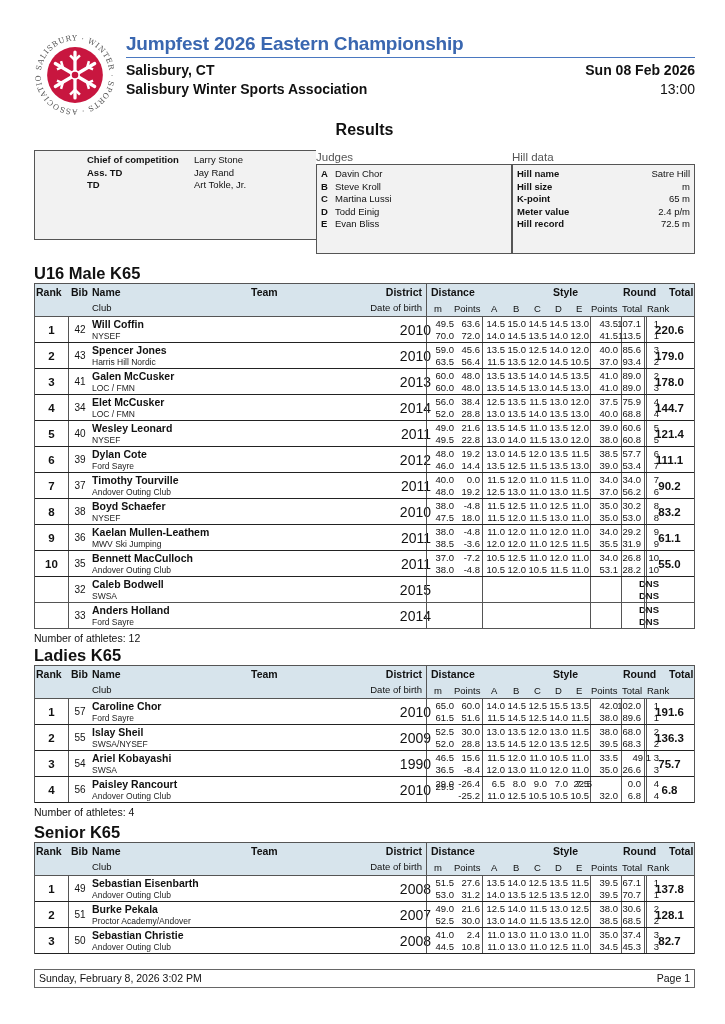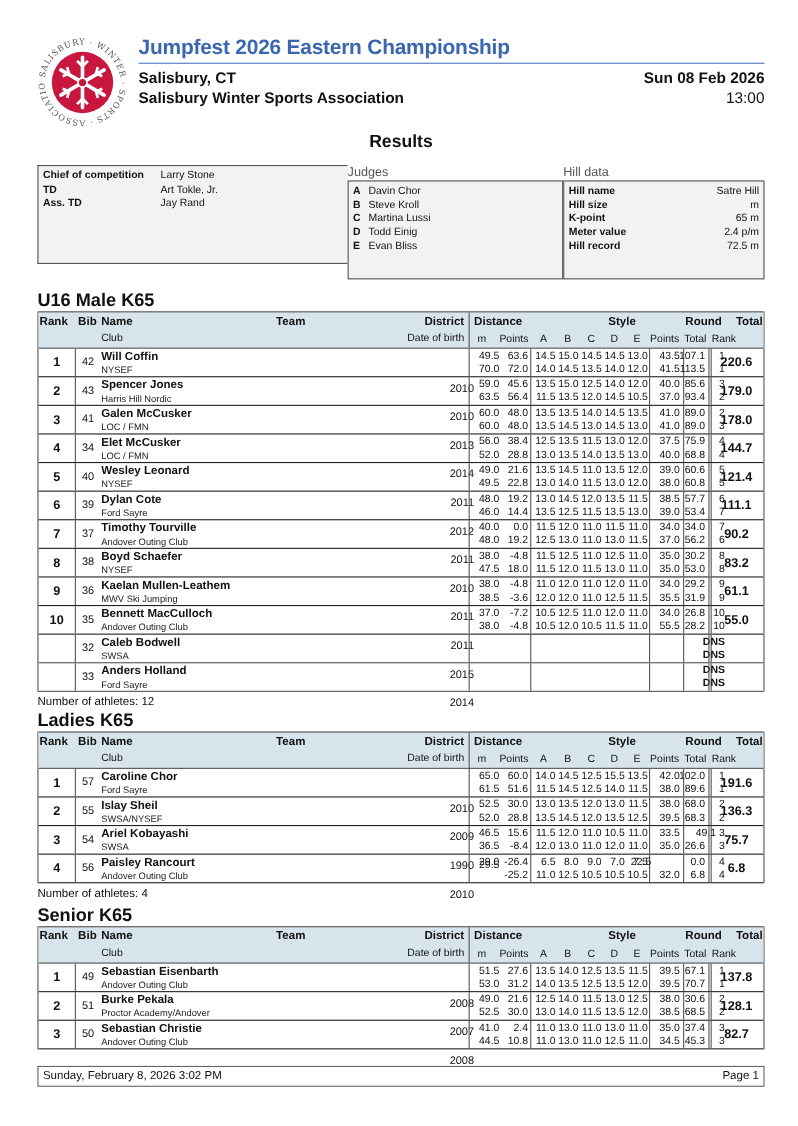--- a/index.html
+++ b/index.html
@@ -20,21 +20,21 @@
   .info { position: absolute; top: 150px; left: 0; width: 661px; height: 105px; display: flex; }
   .info .col { position: relative; }
   .info .cap { font-size: 11.5px; color: #555; height: 14px; line-height: 14px; }
   .info .box { border-top: 1px solid #555; border-bottom: 1px solid #555; background: #f2f2f2; height: 90px; padding: 3px 4px; font-size: 9.5px; line-height: 12.6px; }
   .col-jury { width: 282px; }
   .col-judges { width: 196px; }
   .col-hill { width: 183px; }
   .col-jury .box { border-left: 1px solid #555; }
   .col-judges .box { border-left: 1px solid #555; border-right: 1px solid #555; }
   .col-hill .box { border-left: 1px solid #555; border-right: 1px solid #555; margin-left: 0; }
-  .jrow { display: flex; }
+  .jrow { display: flex; margin-left: 48px; }
   .jrow .k { width: 107px; font-weight: bold; }
   .judge { display: flex; }
   .judge .l { width: 14px; font-weight: bold; }
   .hrow { display: flex; justify-content: space-between; }
   .hrow .k { font-weight: bold; }
 
   
   .section { position: absolute; left: 0; width: 661px; }
   .sec-title { font-size: 16.5px; font-weight: bold; height: 20px; line-height: 20px; }
   .thead { border-top: 1px solid #555; border-bottom: 1px solid #555; background: #d7e4ec; height: 34px; display: flex; position: relative; }
@@ -42,21 +42,21 @@
   .hb { font-weight: bold; }
   .hs { font-size: 9.5px; }
 
   .row { position: relative; height: 26px; border-bottom: 1px solid #555; display: block; }
   .row.thick { border-bottom: 1.5px solid #222; }
   .row > div { position: absolute; }
   .c-rank { left: 0; width: 34px; top: 0; height: 100%; text-align: center; font-weight: bold; font-size: 11.5px; line-height: 26px; border-right: 1px solid #555; }
   .c-bib { left: 36px; width: 18px; top: 0; line-height: 26px; font-size: 10px; text-align: center; }
   .c-name { left: 57px; top: 1px; font-weight: bold; font-size: 10.5px; line-height: 12px; }
   .c-club { left: 57px; top: 14px; font-size: 8.5px; line-height: 11px; color: #222; }
-  .c-dob { right: 263px; top: 0; line-height: 26px; font-size: 10px; text-align: left; margin-top: 24px; }
+  .c-dob { right: 263px; top: 0; line-height: 26px; font-size: 14px; text-align: left; }
   .vsep { top: 0; height: 100%; border-left: 1px solid #555; width: 0; }
   .num { font-size: 9.5px; line-height: 11.5px; text-align: right; }
   .c-total { right: 0; width: 50px; top: 0; height: 100%; text-align: center; line-height: 26px; font-weight: bold; font-size: 11.5px; border-left: 1px solid #555; }
   .dns { font-weight: bold; }
 
   .tbl-wrap { border-left: 1px solid #555; border-right: 1px solid #555; }
   .count { font-size: 10.5px; margin-top: 3px; }
 
   
   .footer { position: absolute; left: 0; top: 969px; width: 661px; height: 19px; border: 1px solid #666; font-size: 10.5px; line-height: 17px; padding: 0 4px; }
@@ -100,26 +100,26 @@
   </div>
 
   <div class="info">
     <div class="col col-jury">
       <div class="box" id="jury-box">
           <div class="jrow">
             <span class="k">Chief of competition</span>
             <span class="v">Larry Stone</span>
           </div>
           <div class="jrow">
+            <span class="k">Ass. TD</span>
+            <span class="v">Jay Rand</span>
+          </div>
+          <div class="jrow">
             <span class="k">TD</span>
             <span class="v">Art Tokle, Jr.</span>
-          </div>
-          <div class="jrow">
-            <span class="k">Ass. TD</span>
-            <span class="v">Jay Rand</span>
           </div>
         </div>
     </div>
     <div class="col col-judges">
       <div class="cap">Judges</div>
       <div class="box" id="judges-box">
           <div class="judge">
             <span class="l">A</span>
             <span class="n">Davin Chor</span>
           </div>
@@ -514,21 +514,21 @@
             <div class="num" style="left: 557px; width: 26px; top: 1px;">34.0</div>
             <div class="num" style="left: 582px; width: 24px; top: 1px;">26.8</div>
             <div class="num" style="left: 612px; width: 12px; top: 1px;">10</div>
             <div class="num" style="left: 397px; width: 22px; top: 13px;">38.0</div>
             <div class="num" style="left: 421px; width: 24px; top: 13px;">-4.8</div>
             <div class="num" style="left: 450px; width: 20px; top: 13px;">10.5</div>
             <div class="num" style="left: 471px; width: 20px; top: 13px;">12.0</div>
             <div class="num" style="left: 492px; width: 20px; top: 13px;">10.5</div>
             <div class="num" style="left: 513px; width: 20px; top: 13px;">11.5</div>
             <div class="num" style="left: 534px; width: 20px; top: 13px;">11.0</div>
-            <div class="num" style="left: 557px; width: 26px; top: 13px;">55.5</div>
+            <div class="num" style="left: 557px; width: 26px; top: 13px;">53.1</div>
             <div class="num" style="left: 582px; width: 24px; top: 13px;">28.2</div>
             <div class="num" style="left: 612px; width: 12px; top: 13px;">10</div>
             <div class="c-total">55.0</div>
           </div>
           <div class="row">
             <div class="c-rank"></div>
             <div class="c-bib">32</div>
             <div class="c-name">Caleb Bodwell</div>
             <div class="c-club">SWSA</div>
             <div class="c-dob">2015</div>

